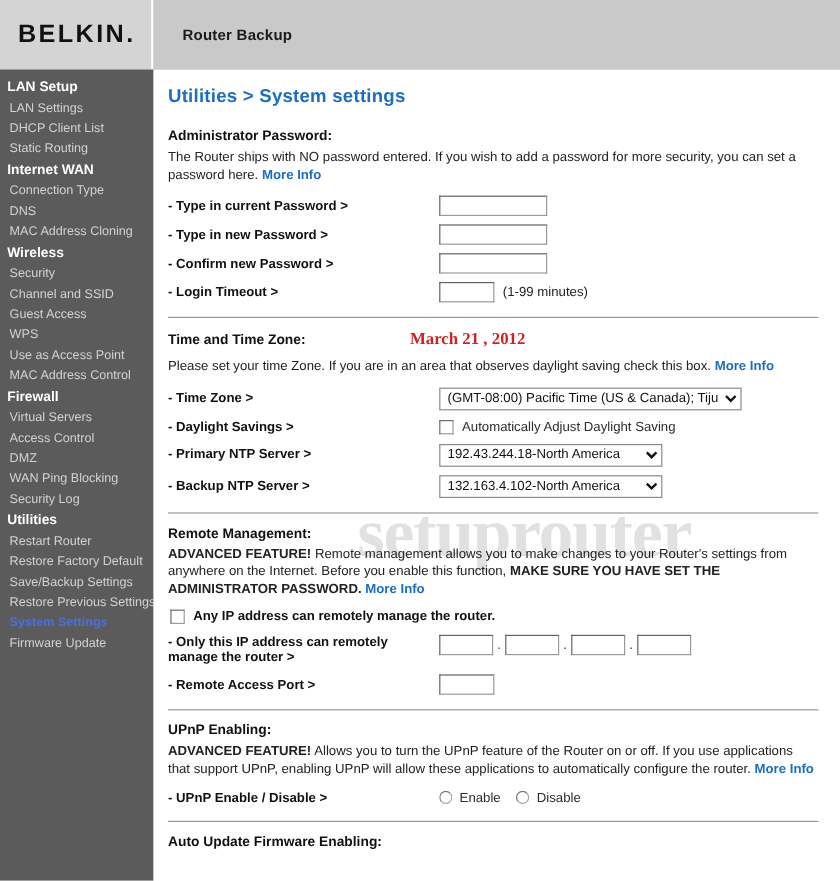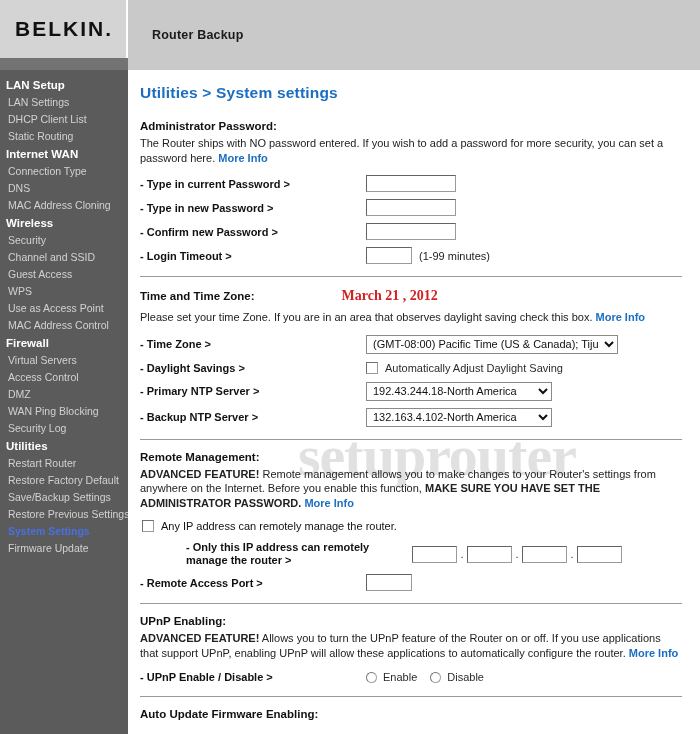--- a/index.html
+++ b/index.html
@@ -12,23 +12,23 @@
     font-family: "Liberation Sans", "DejaVu Sans", sans-serif;
     font-size: 11px;
     color: #222;
     overflow: hidden;
     position: relative;
   }
 
   
   #header {
     display: flex;
-    height: 70px;
+    height: 58px;
     width: 700px;
-    background: #737373;
+    background: #14b8a6;
   }
   #logo-panel {
     width: 128px;
     height: 58px;
     background: #d4d4d4;
     display: flex;
     align-items: center;
     justify-content: center;
     border-right: 2px solid #ffffff;
   }
@@ -206,28 +206,28 @@
     background: #fff;
     display: inline-block;
     flex-shrink: 0;
     cursor: pointer;
   }
   .chk-label {
     margin-left: 7px;
     font-size: 11px;
     color: #2b2b2b;
   }
-  .chk-label.bold { font-weight: normal; color: #111; text-align: right; }
+  .chk-label.bold { font-weight: bold; color: #111; text-align: right; }
 
   .anyip-row {
     display: flex; align-items: center;
     margin: 10px 0 9px 2px;
   }
 
-  .radio-group { display: flex; align-items: flex-end; }
+  .radio-group { display: flex; align-items: flex-start; }
   .rbtn {
     width: 11px; height: 11px;
     border: 1px solid #a2a2a2;
     border-top-color: #777;
     border-left-color: #777;
     border-radius: 50%;
     background: #fff;
     display: inline-block;
     cursor: pointer;
     flex-shrink: 0;
@@ -396,21 +396,21 @@
       <div class="desc">
         <b>ADVANCED FEATURE!</b><span> Remote management allows you to make changes to your Router's settings from anywhere on the Internet. Before you enable this function, </span><b>MAKE SURE YOU HAVE SET THE ADMINISTRATOR PASSWORD.</b>
         <span class="more">More Info</span>
       </div>
 
       <div class="anyip-row">
         <span class="cbox"></span>
         <span class="chk-label bold">Any IP address can remotely manage the router.</span>
       </div>
 
-      <div class="field-row" style="align-items:center;margin-left:46px;">
+      <div class="field-row" style="align-items:flex-start;">
         <div class="field-label two-line">- Only this IP address can remotely manage the router &gt;</div>
         <div class="field-ctrl">
           <input class="txt w-oct" type="text" value="" style="">
           <span class="dot-sep">.</span>
           <input class="txt w-oct" type="text" value="" style="">
           <span class="dot-sep">.</span>
           <input class="txt w-oct" type="text" value="" style="">
           <span class="dot-sep">.</span>
           <input class="txt w-oct" type="text" value="" style="">
         </div>

